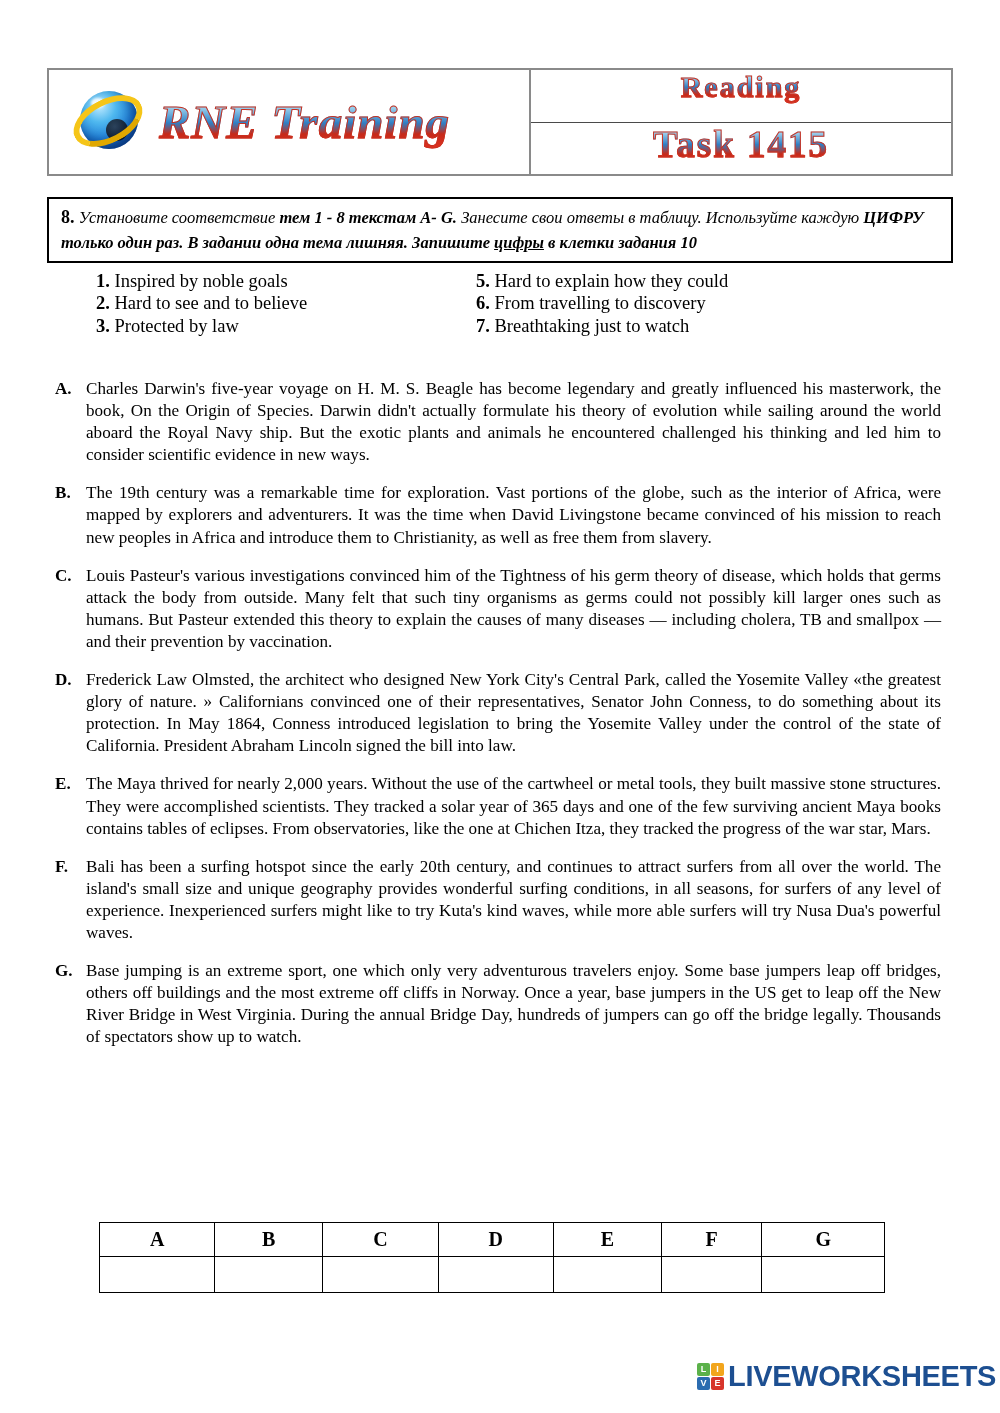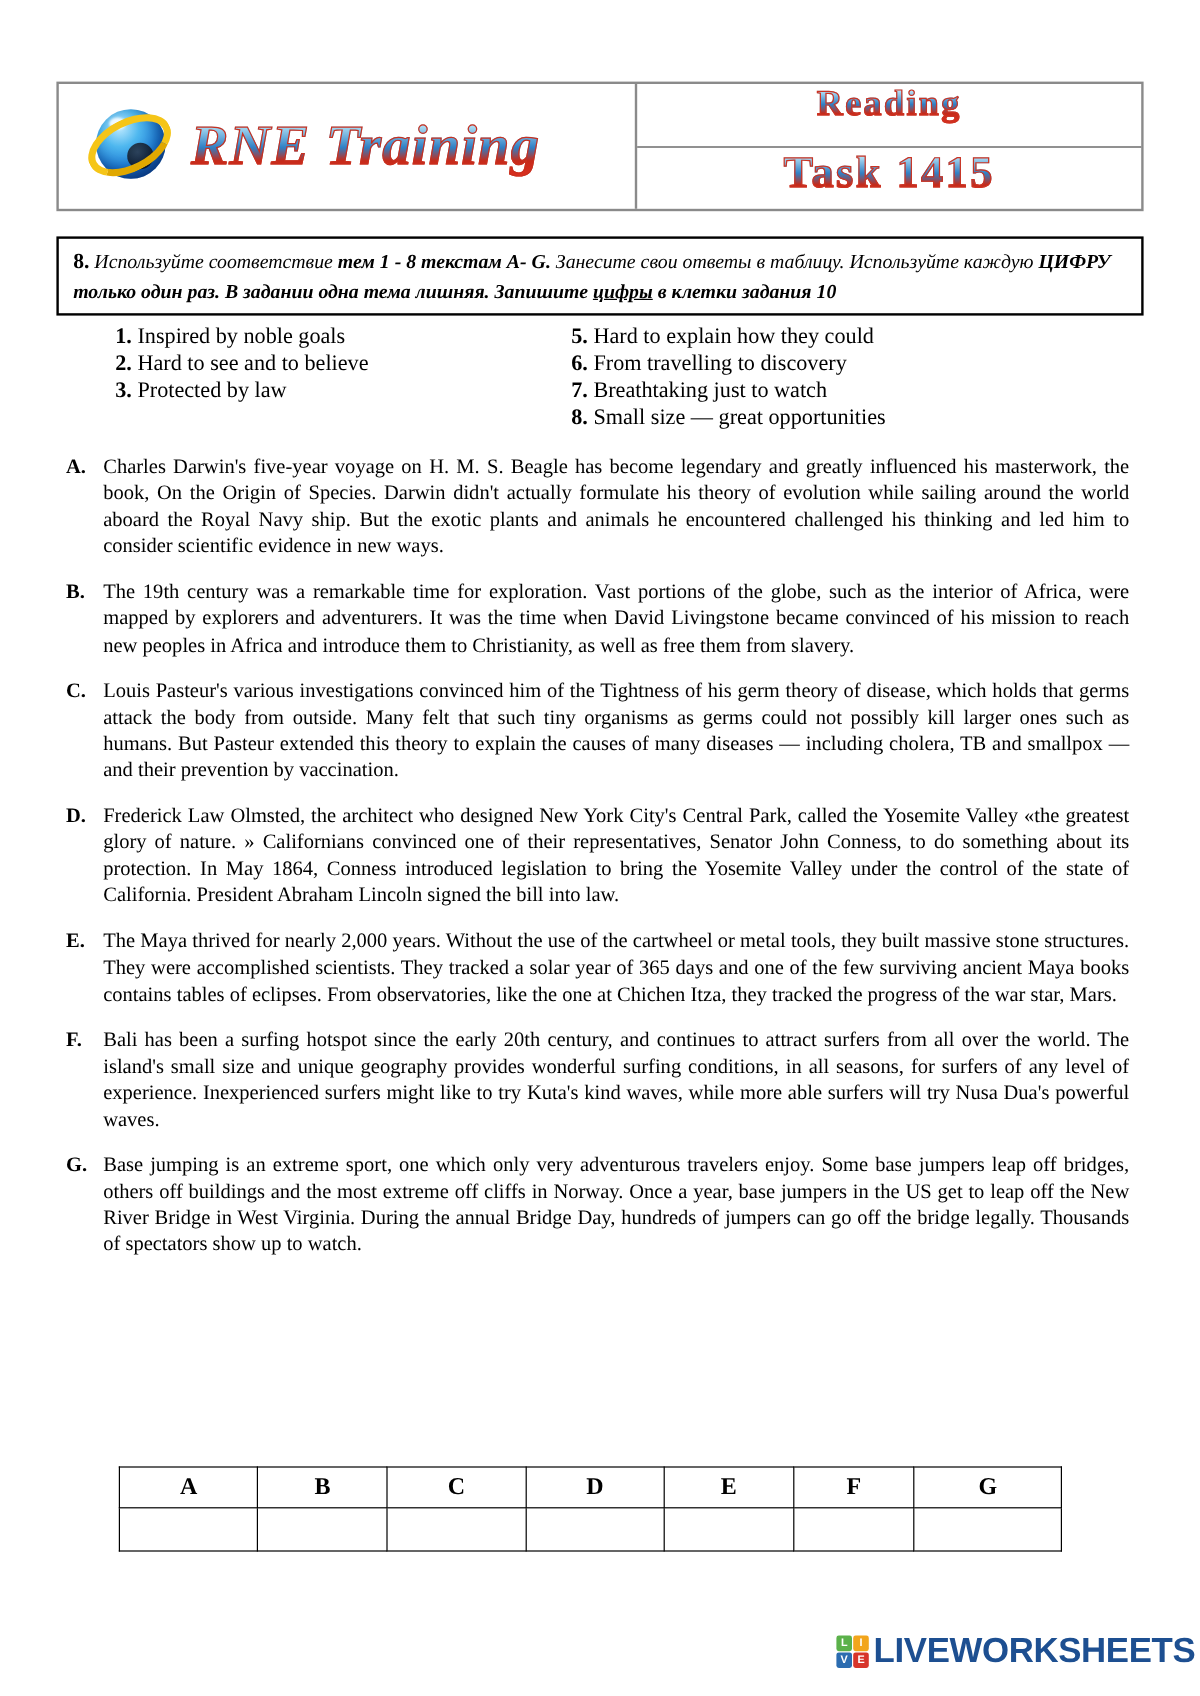--- a/index.html
+++ b/index.html
@@ -273,21 +273,21 @@
         <div class="head-title reading">Reading</div>
       </div>
       <div class="header-right-row">
         <div class="head-title task">Task 1415</div>
       </div>
     </div>
   </div>
 
   <div class="instruction">
     <span class="num">8.</span>
-    <span class="reg">Используйте соответствие</span>
+    <span class="reg">Установите соответствие</span>
     <span>тем 1 - 8 текстам A- G.</span>
     <span class="reg">Занесите свои ответы в таблицу. Используйте каждую</span>
     <span>ЦИФРУ только один раз. В задании одна тема лишняя. Запишите</span>
     <span class="u">цифры</span>
     <span>в клетки задания 10</span>
   </div>
 
   <div class="topics">
     <div class="topics-col">
       <div class="topic-item">
@@ -308,24 +308,20 @@
         <b>5.</b>
         <span>Hard to explain how they could</span>
       </div>
       <div class="topic-item">
         <b>6.</b>
         <span>From travelling to discovery</span>
       </div>
       <div class="topic-item">
         <b>7.</b>
         <span>Breathtaking just to watch</span>
-      </div>
-      <div class="topic-item">
-        <b>8.</b>
-        <span>Small size — great opportunities</span>
       </div>
     </div>
   </div>
 
   <div class="paras">
     <div class="para">
       <span class="para-letter">A.</span>
       <span>Charles Darwin's five-year voyage on H. M. S. Beagle has become legendary and greatly influenced his masterwork, the book, On the Origin of Species. Darwin didn't actually formulate his theory of evolution while sailing around the world aboard the Royal Navy ship. But the exotic plants and animals he encountered challenged his thinking and led him to consider scientific evidence in new ways.</span>
     </div>
     <div class="para">

